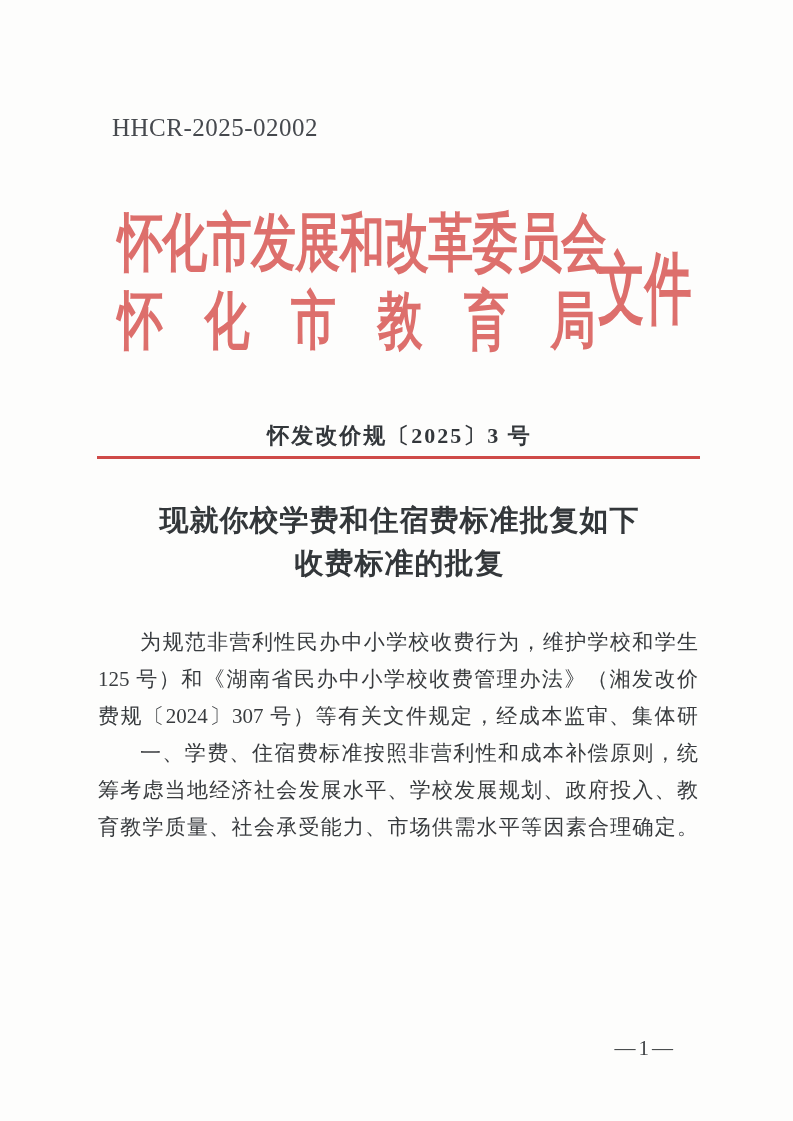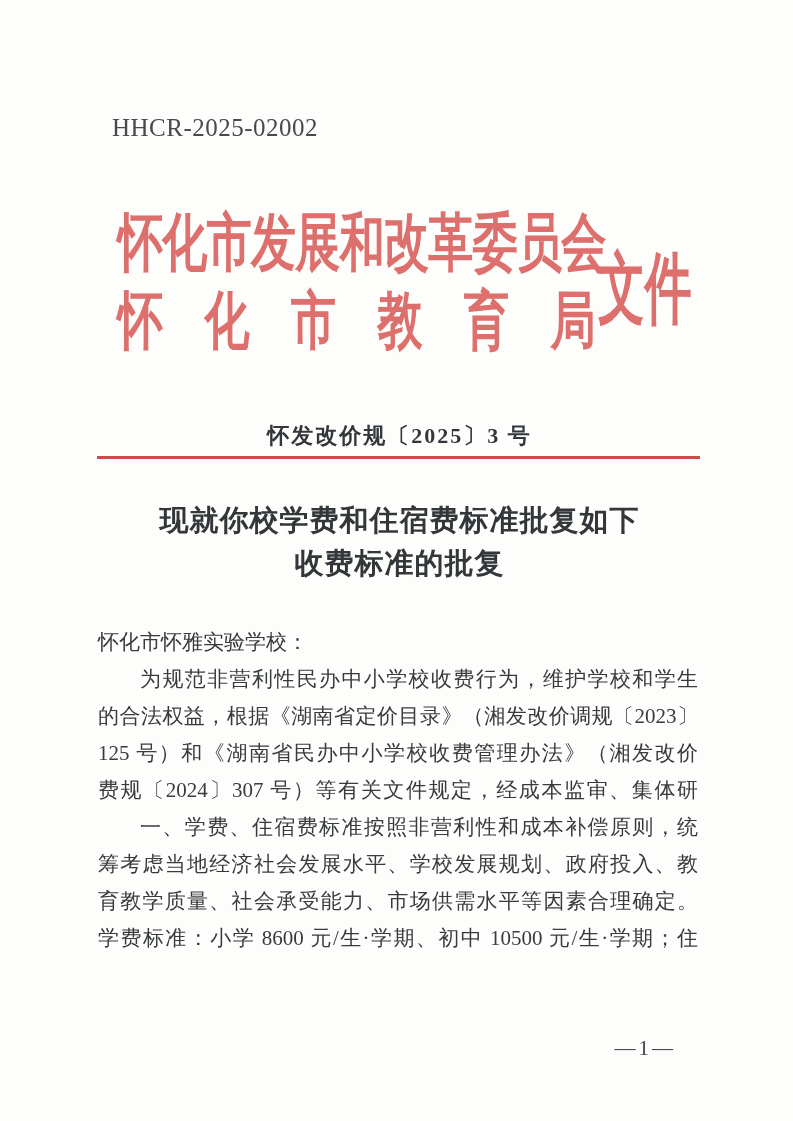--- a/index.html
+++ b/index.html
@@ -146,26 +146,23 @@
   <div class="doc-number">怀发改价规〔2025〕3 号</div>
 
   <div class="red-rule"></div>
 
   <div class="doc-title">
     <div>现就你校学费和住宿费标准批复如下</div>
     <div>收费标准的批复</div>
   </div>
 
   <div class="body-text" id="body-lines">
-      <div class="body-line">怀化市怀雅实验学校：</div>
       <div class="body-line indent fill">为规范非营利性民办中小学校收费行为，维护学校和学生</div>
-      <div class="body-line fill">的合法权益，根据《湖南省定价目录》（湘发改价调规〔2023〕</div>
       <div class="body-line fill">125 号）和《湖南省民办中小学校收费管理办法》（湘发改价</div>
       <div class="body-line fill">费规〔2024〕307 号）等有关文件规定，经成本监审、集体研</div>
       <div class="body-line indent fill">一、学费、住宿费标准按照非营利性和成本补偿原则，统</div>
       <div class="body-line fill">筹考虑当地经济社会发展水平、学校发展规划、政府投入、教</div>
       <div class="body-line fill">育教学质量、社会承受能力、市场供需水平等因素合理确定。</div>
-      <div class="body-line fill">学费标准：小学 8600 元/生·学期、初中 10500 元/生·学期；住</div>
     </div>
 
   <div class="page-number">—1—</div>
 
 </div>
 
 </body></html>

